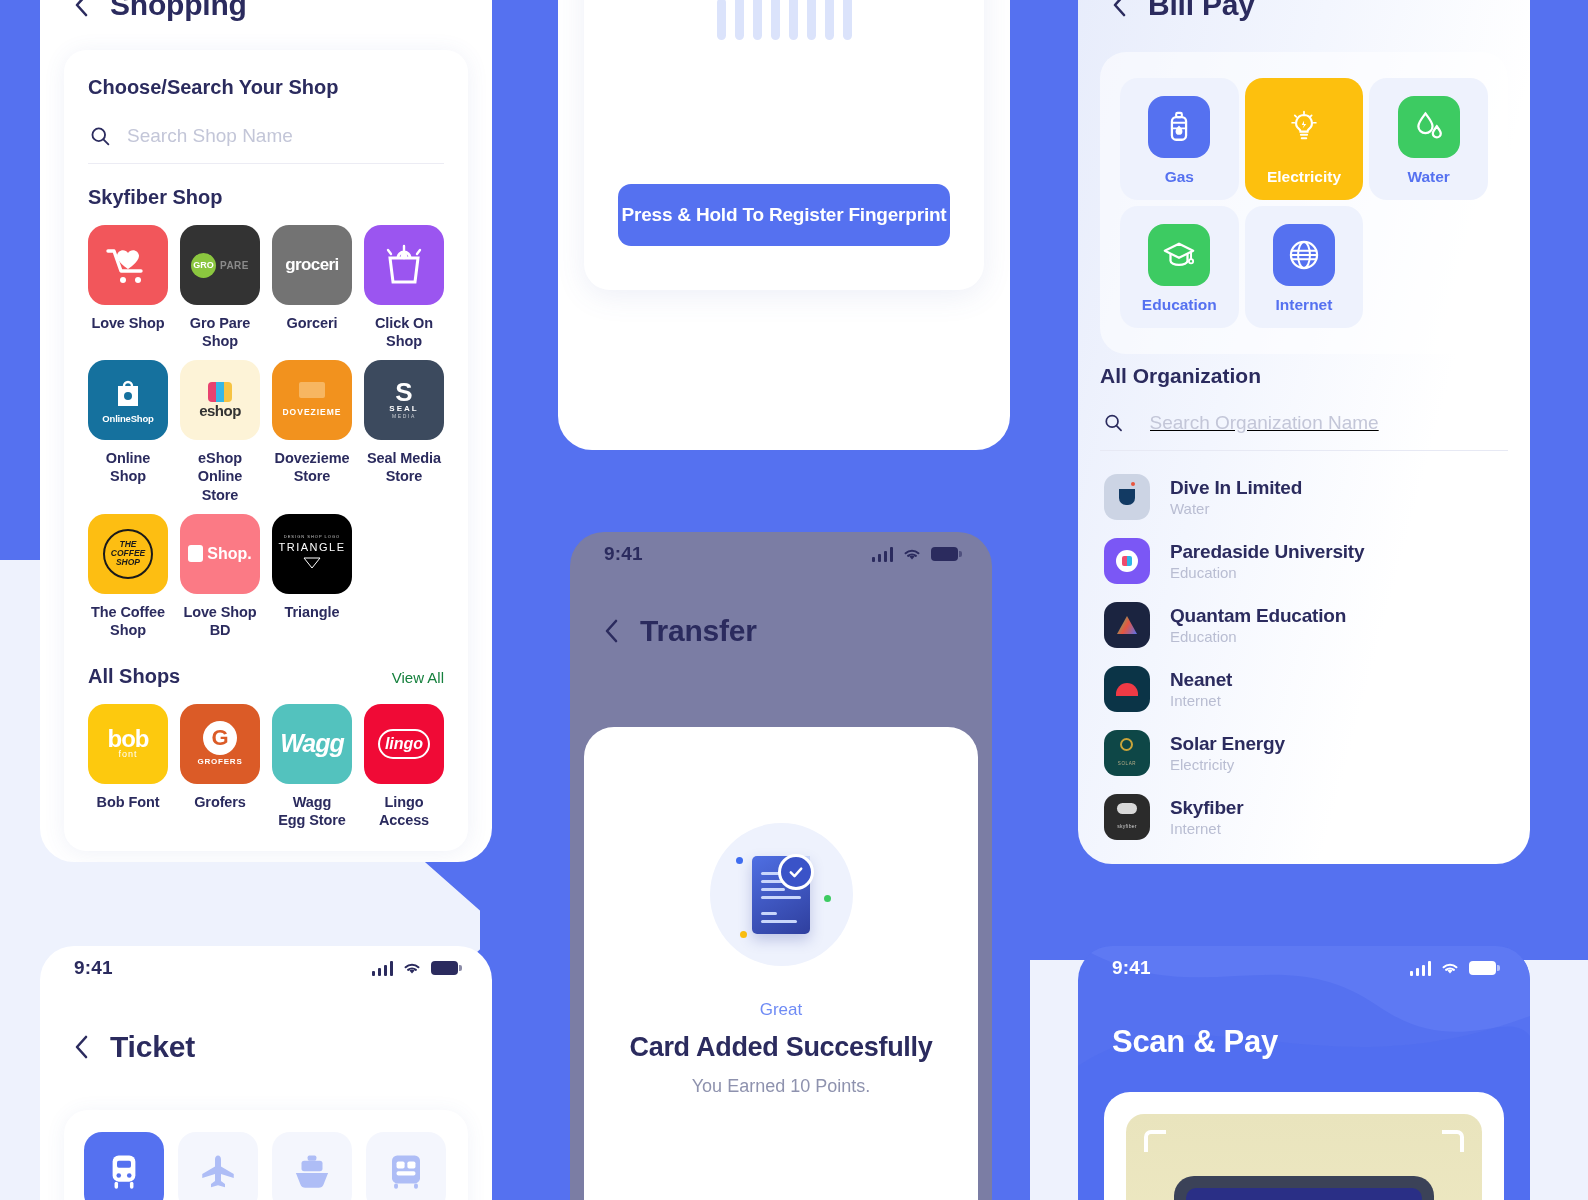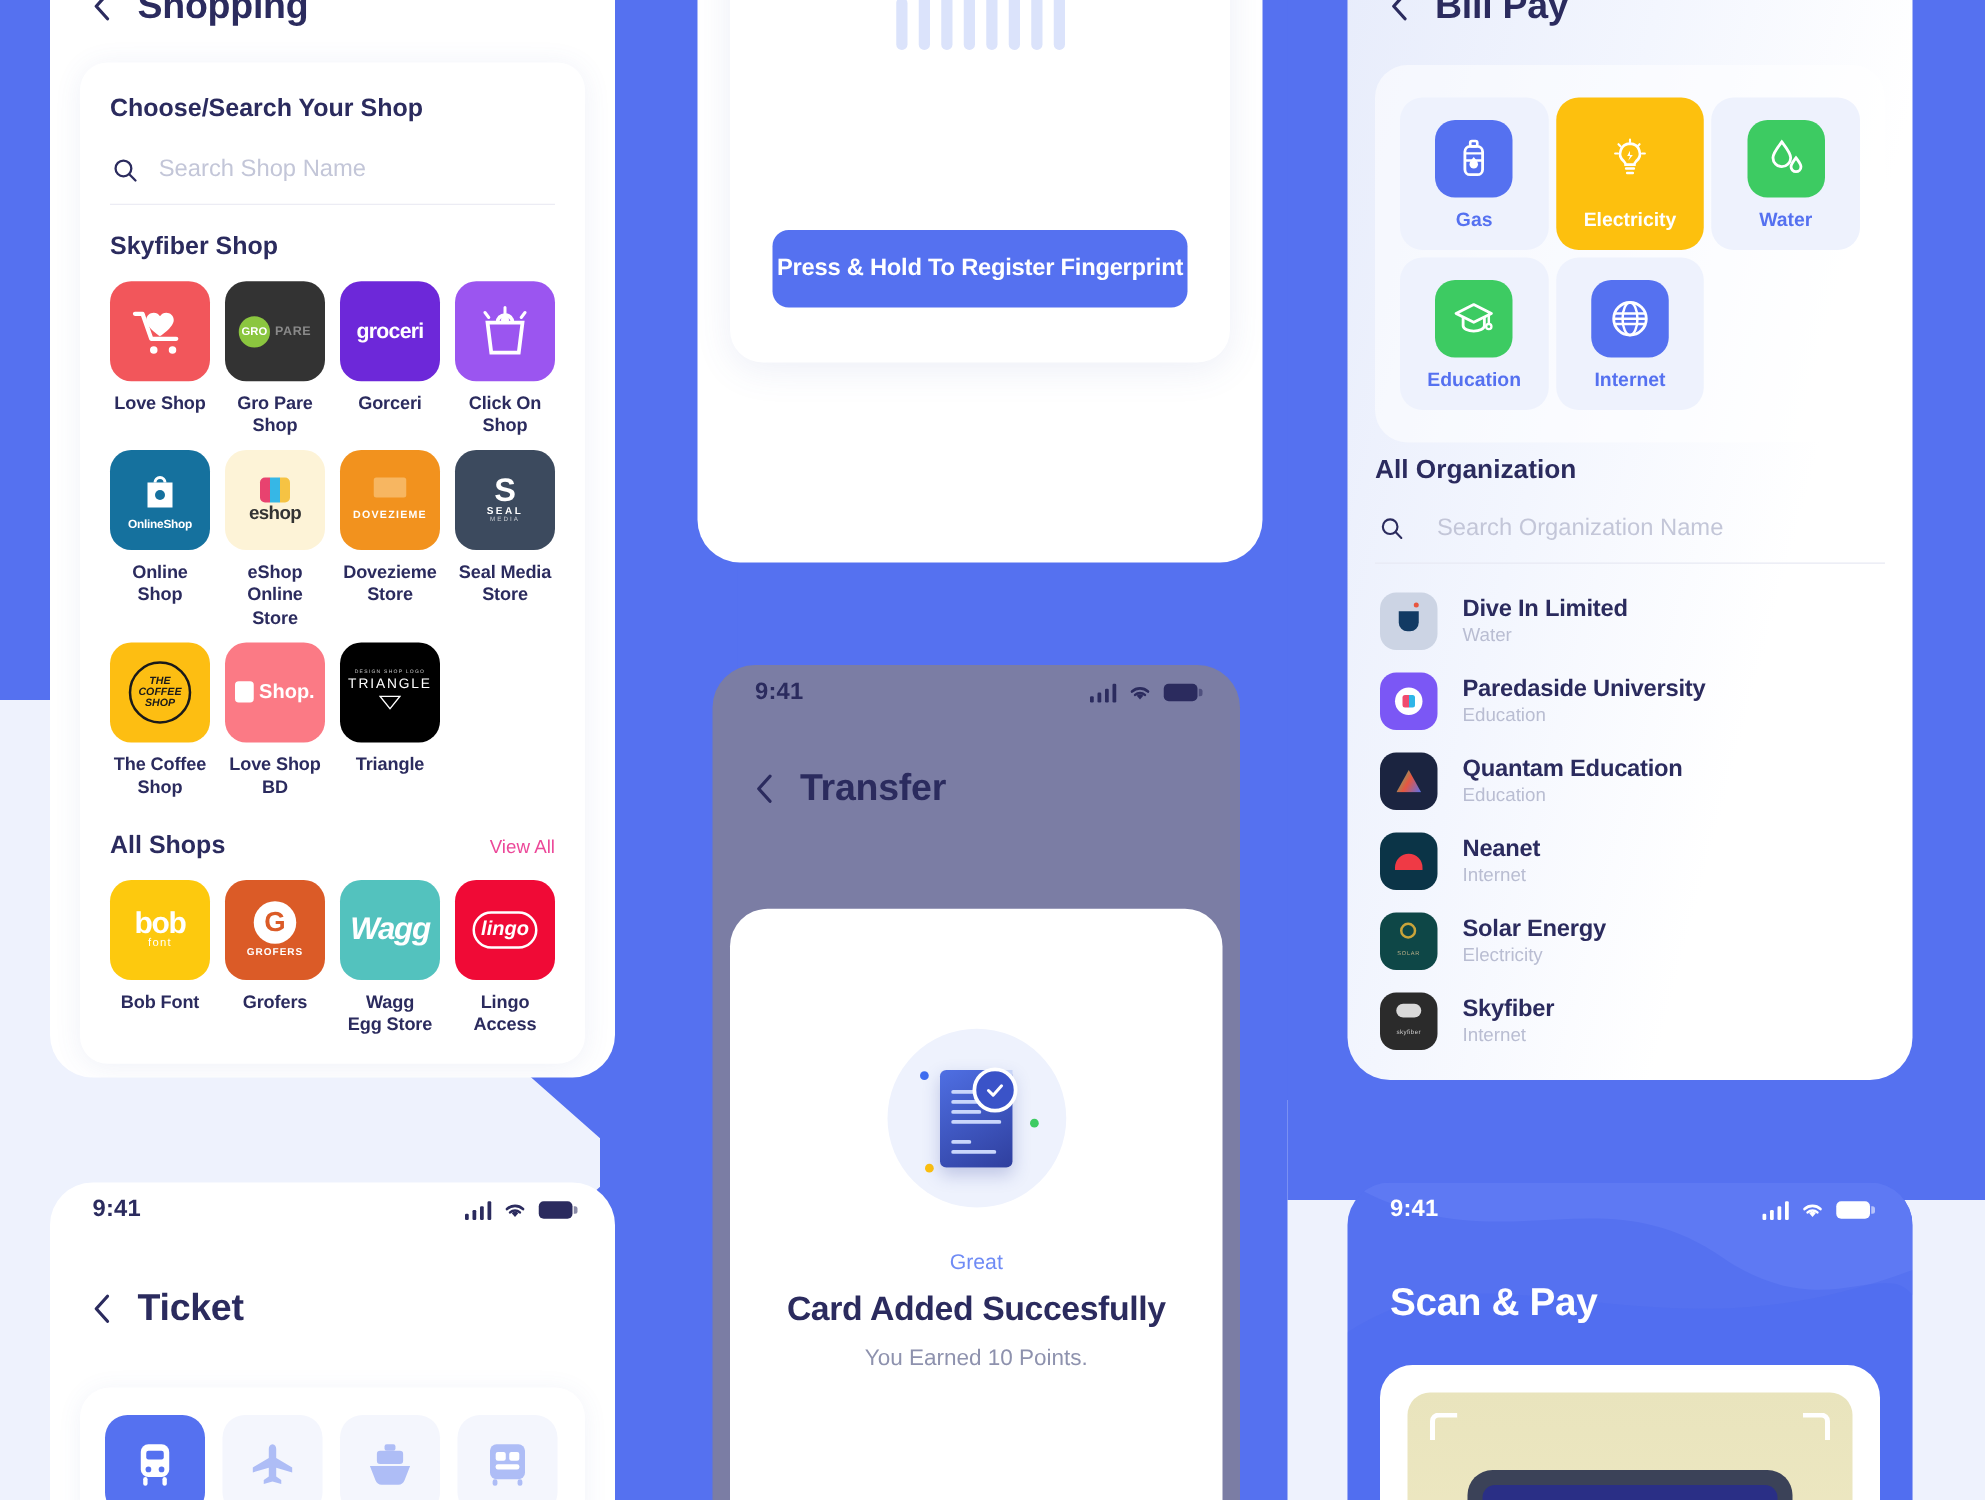--- a/index.html
+++ b/index.html
@@ -71,21 +71,21 @@
   .tile .logo {
     width: 80px; height: 80px; border-radius: 17px; margin: 0 auto;
     display: flex; align-items: center; justify-content: center;
     overflow: hidden; position: relative;
   }
   .tile .tlabel {
     margin-top: 9px; font-size: 14.5px; font-weight: 700; color: #2b2b5e;
     line-height: 1.25; letter-spacing: -.1px;
   }
   .rowhead { display:flex; align-items:baseline; justify-content:space-between; margin-top: 26px; }
-  .viewall { font-size: 15px; color: #ec4899; font-weight: 500; }
+  .viewall { font-size: 15px; color: #15803d; font-weight: 500; }
 
   
   #fingerprint-screen {
     left: 558px; top: -470px; width: 452px; height: 920px;
     border-radius: 34px; background: #fff;
   }
   .fp-card {
     position: absolute; left: 26px; right: 26px; top: 350px;
     background: #fff; border-radius: 26px;
     box-shadow: 0 6px 30px rgba(80,100,180,.10);
@@ -159,21 +159,21 @@
     width: 62px; height: 62px; border-radius: 16px; margin: 0 auto 10px auto;
     display:flex; align-items:center; justify-content:center;
   }
   .bp-lbl { font-size: 15.5px; font-weight: 700; color:#5571F0; }
   .bp-cell.active .bp-lbl { color: #fff; }
 
   .org-wrap { padding: 10px 22px 0 22px; }
   .org-title { font-size: 21px; font-weight: 700; color:#2b2b5e; }
   .org-search {
     display:flex; align-items:flex-start; gap:26px;
-    border-bottom:1px solid #e7e9f4; padding: 16px 4px 16px 4px; margin-top: 8px;
+    border-bottom:1px solid #e7e9f4; padding: 16px 4px 16px 4px; margin-top: 8px; text-decoration: underline;
   }
   .org-search input { border:0; outline:0; font-size:19px; background:transparent; color:#2b2b5e; width:100%; font-family:inherit;}
   .org-search input::placeholder { color:#c3c6d8; }
   .org-list { margin-top: 14px; }
   .org-item { display:flex; align-items:center; gap:20px; padding: 9px 4px; }
   .org-logo { width:46px; height:46px; border-radius:13px; flex:none; display:flex; align-items:center; justify-content:center; overflow:hidden; position:relative;}
   .org-name { font-size:19px; font-weight:700; color:#2b2b5e; letter-spacing:-.2px; }
   .org-cat  { font-size:15px; color:#b9bdd2; margin-top:1px; }
 
   
@@ -271,21 +271,21 @@
           <div class="tile">
             <div class="logo" style="background:#333333">
               <div style="display:flex;align-items:center;gap:4px">
                 <span style="width:25px;height:25px;border-radius:50%;background:#8BC63F;color:#fff;font-size:9px;font-weight:800;display:flex;align-items:center;justify-content:center">GRO</span>
                 <span style="color:#8a8a8a;font-size:10px;font-weight:700;letter-spacing:.5px">PARE</span>
               </div>
             </div>
             <div class="tlabel">Gro Pare<br>Shop</div>
           </div>
           <div class="tile">
-            <div class="logo" style="background:#6d28d9">
+            <div class="logo" style="background:#737373">
               <span style="color:#fff;font-size:17px;font-weight:800;letter-spacing:-.6px">groceri</span>
             </div>
             <div class="tlabel">Gorceri</div>
           </div>
           <div class="tile">
             <div class="logo" style="background:#9B55F0">
               <svg width="44" height="46" viewBox="0 0 44 46">
                 <path d="M8 16 h28 l-3 24 H11Z" fill="none" stroke="#fff" stroke-width="3"></path>
                 <path d="M16 16 a6 6 0 0 1 12 0" fill="none" stroke="#fff" stroke-width="3"></path>
                 <circle cx="22" cy="14" r="3.2" fill="#fff"></circle>

